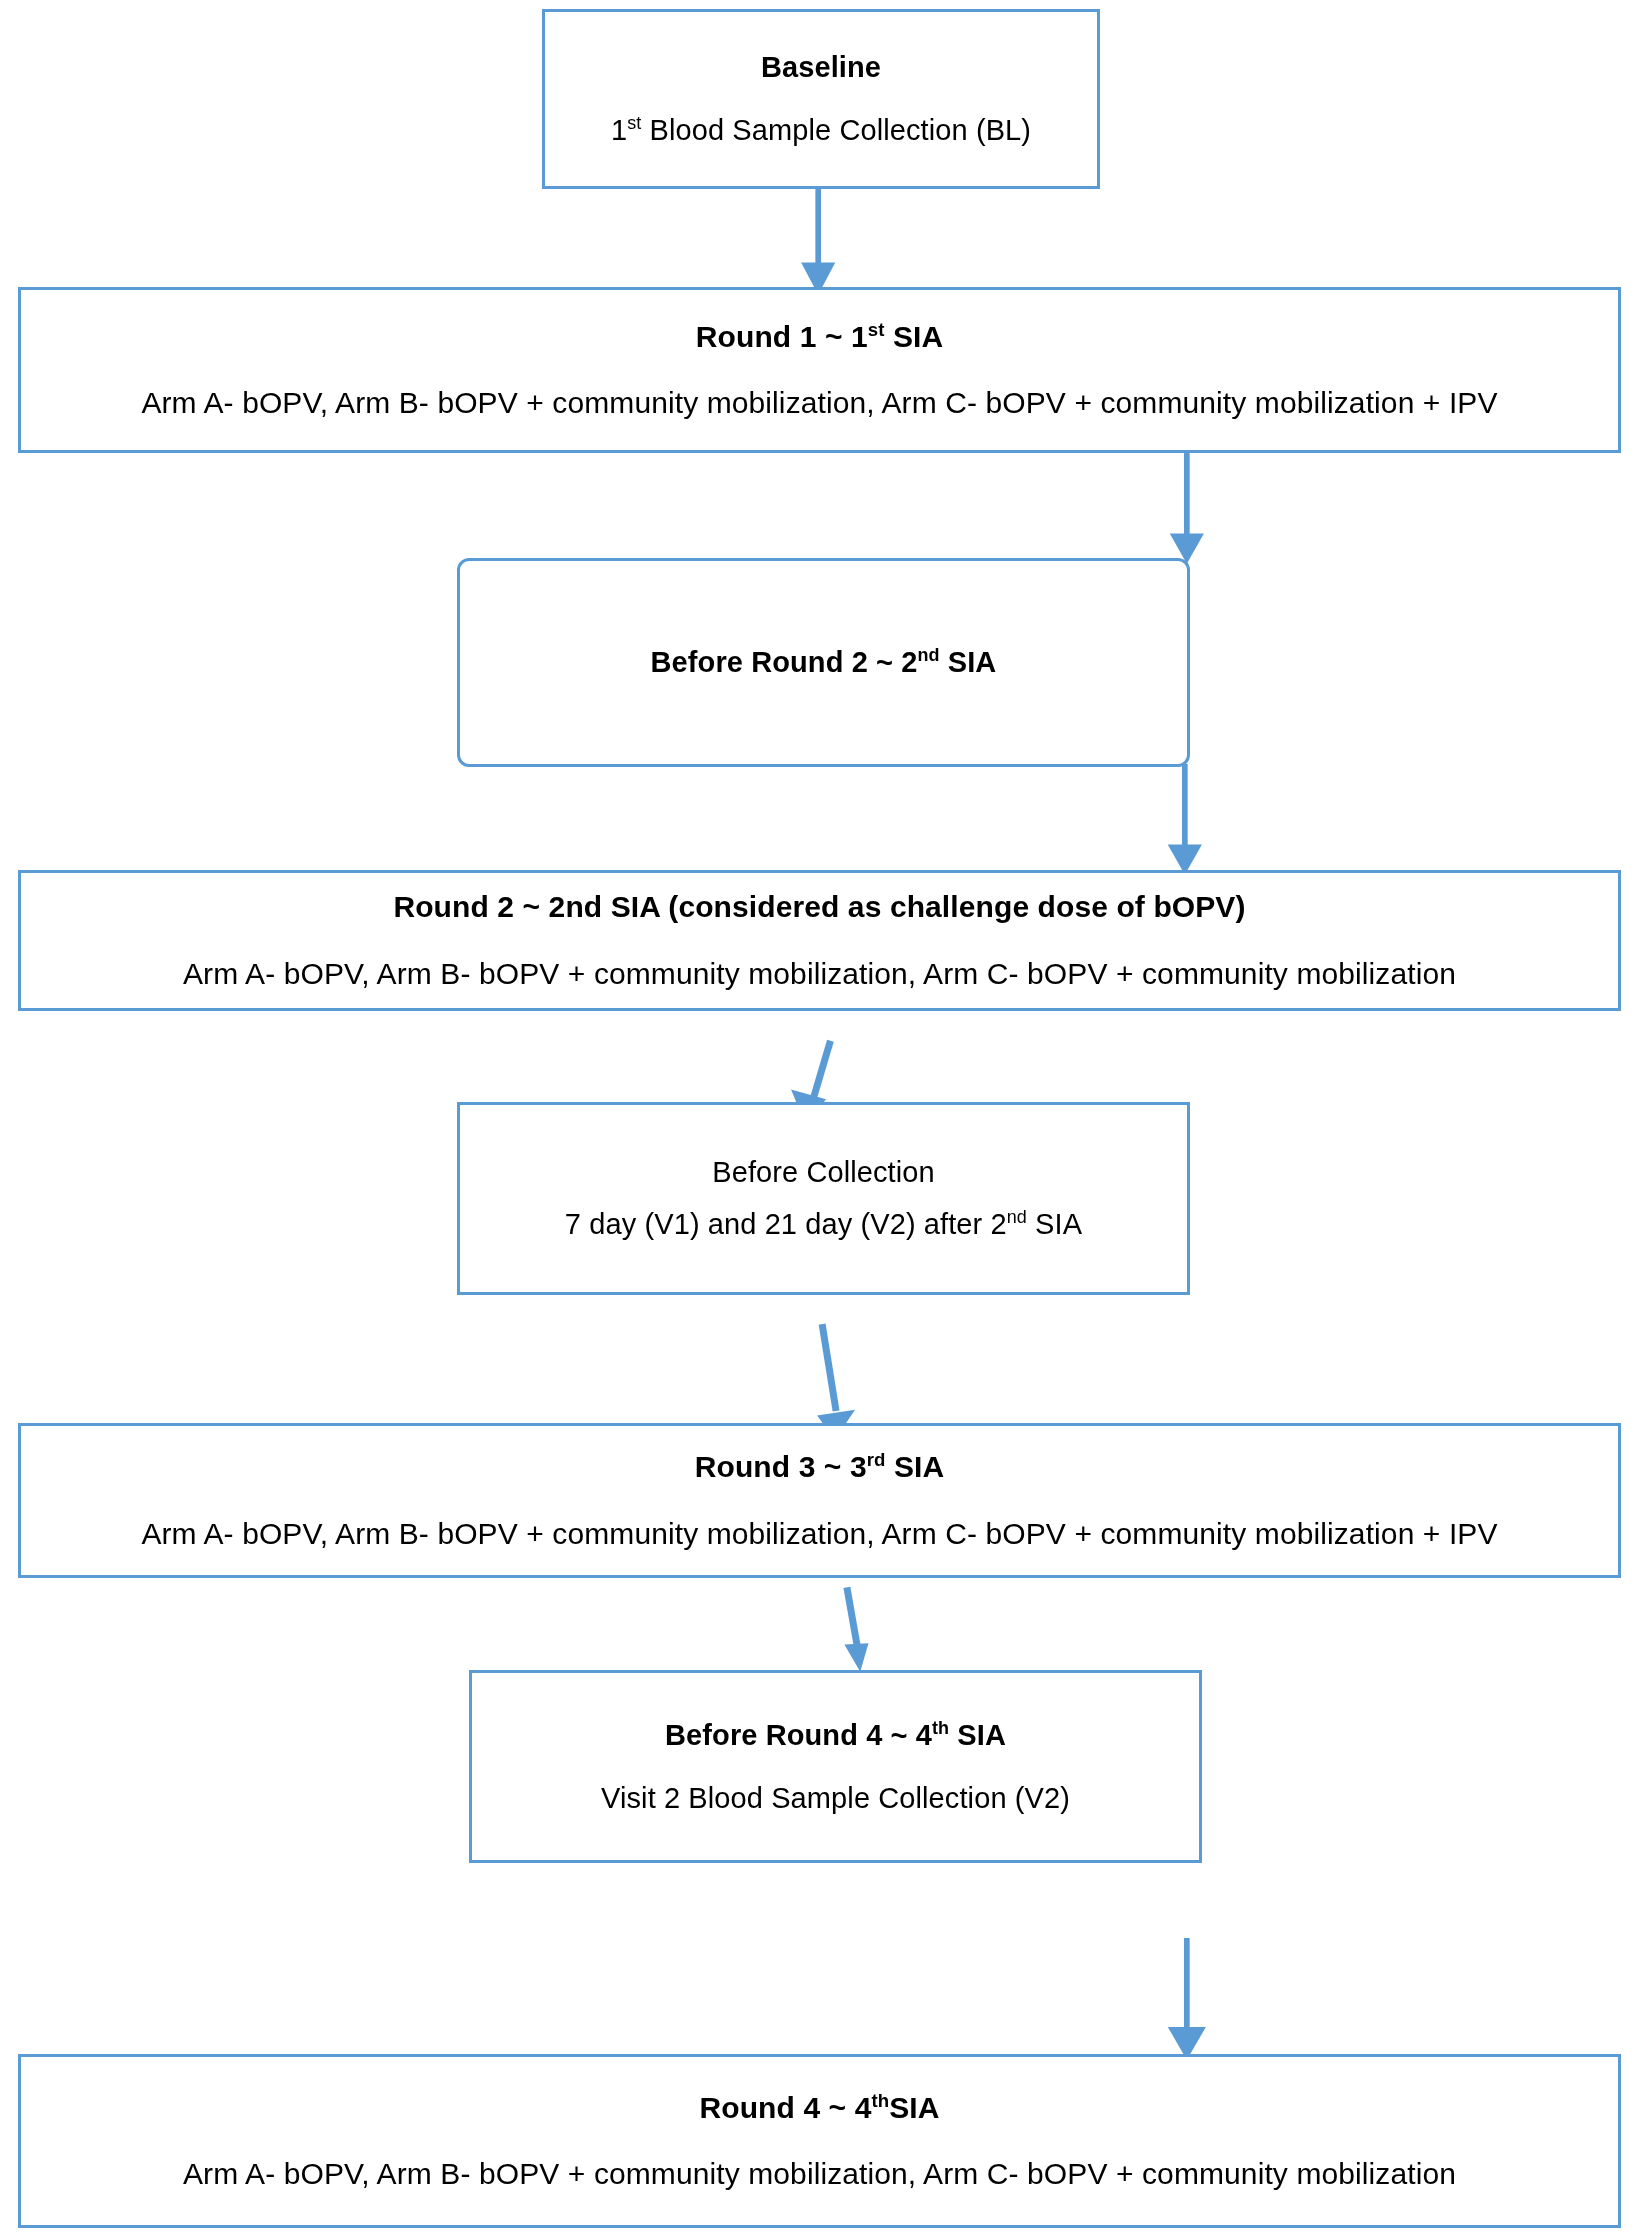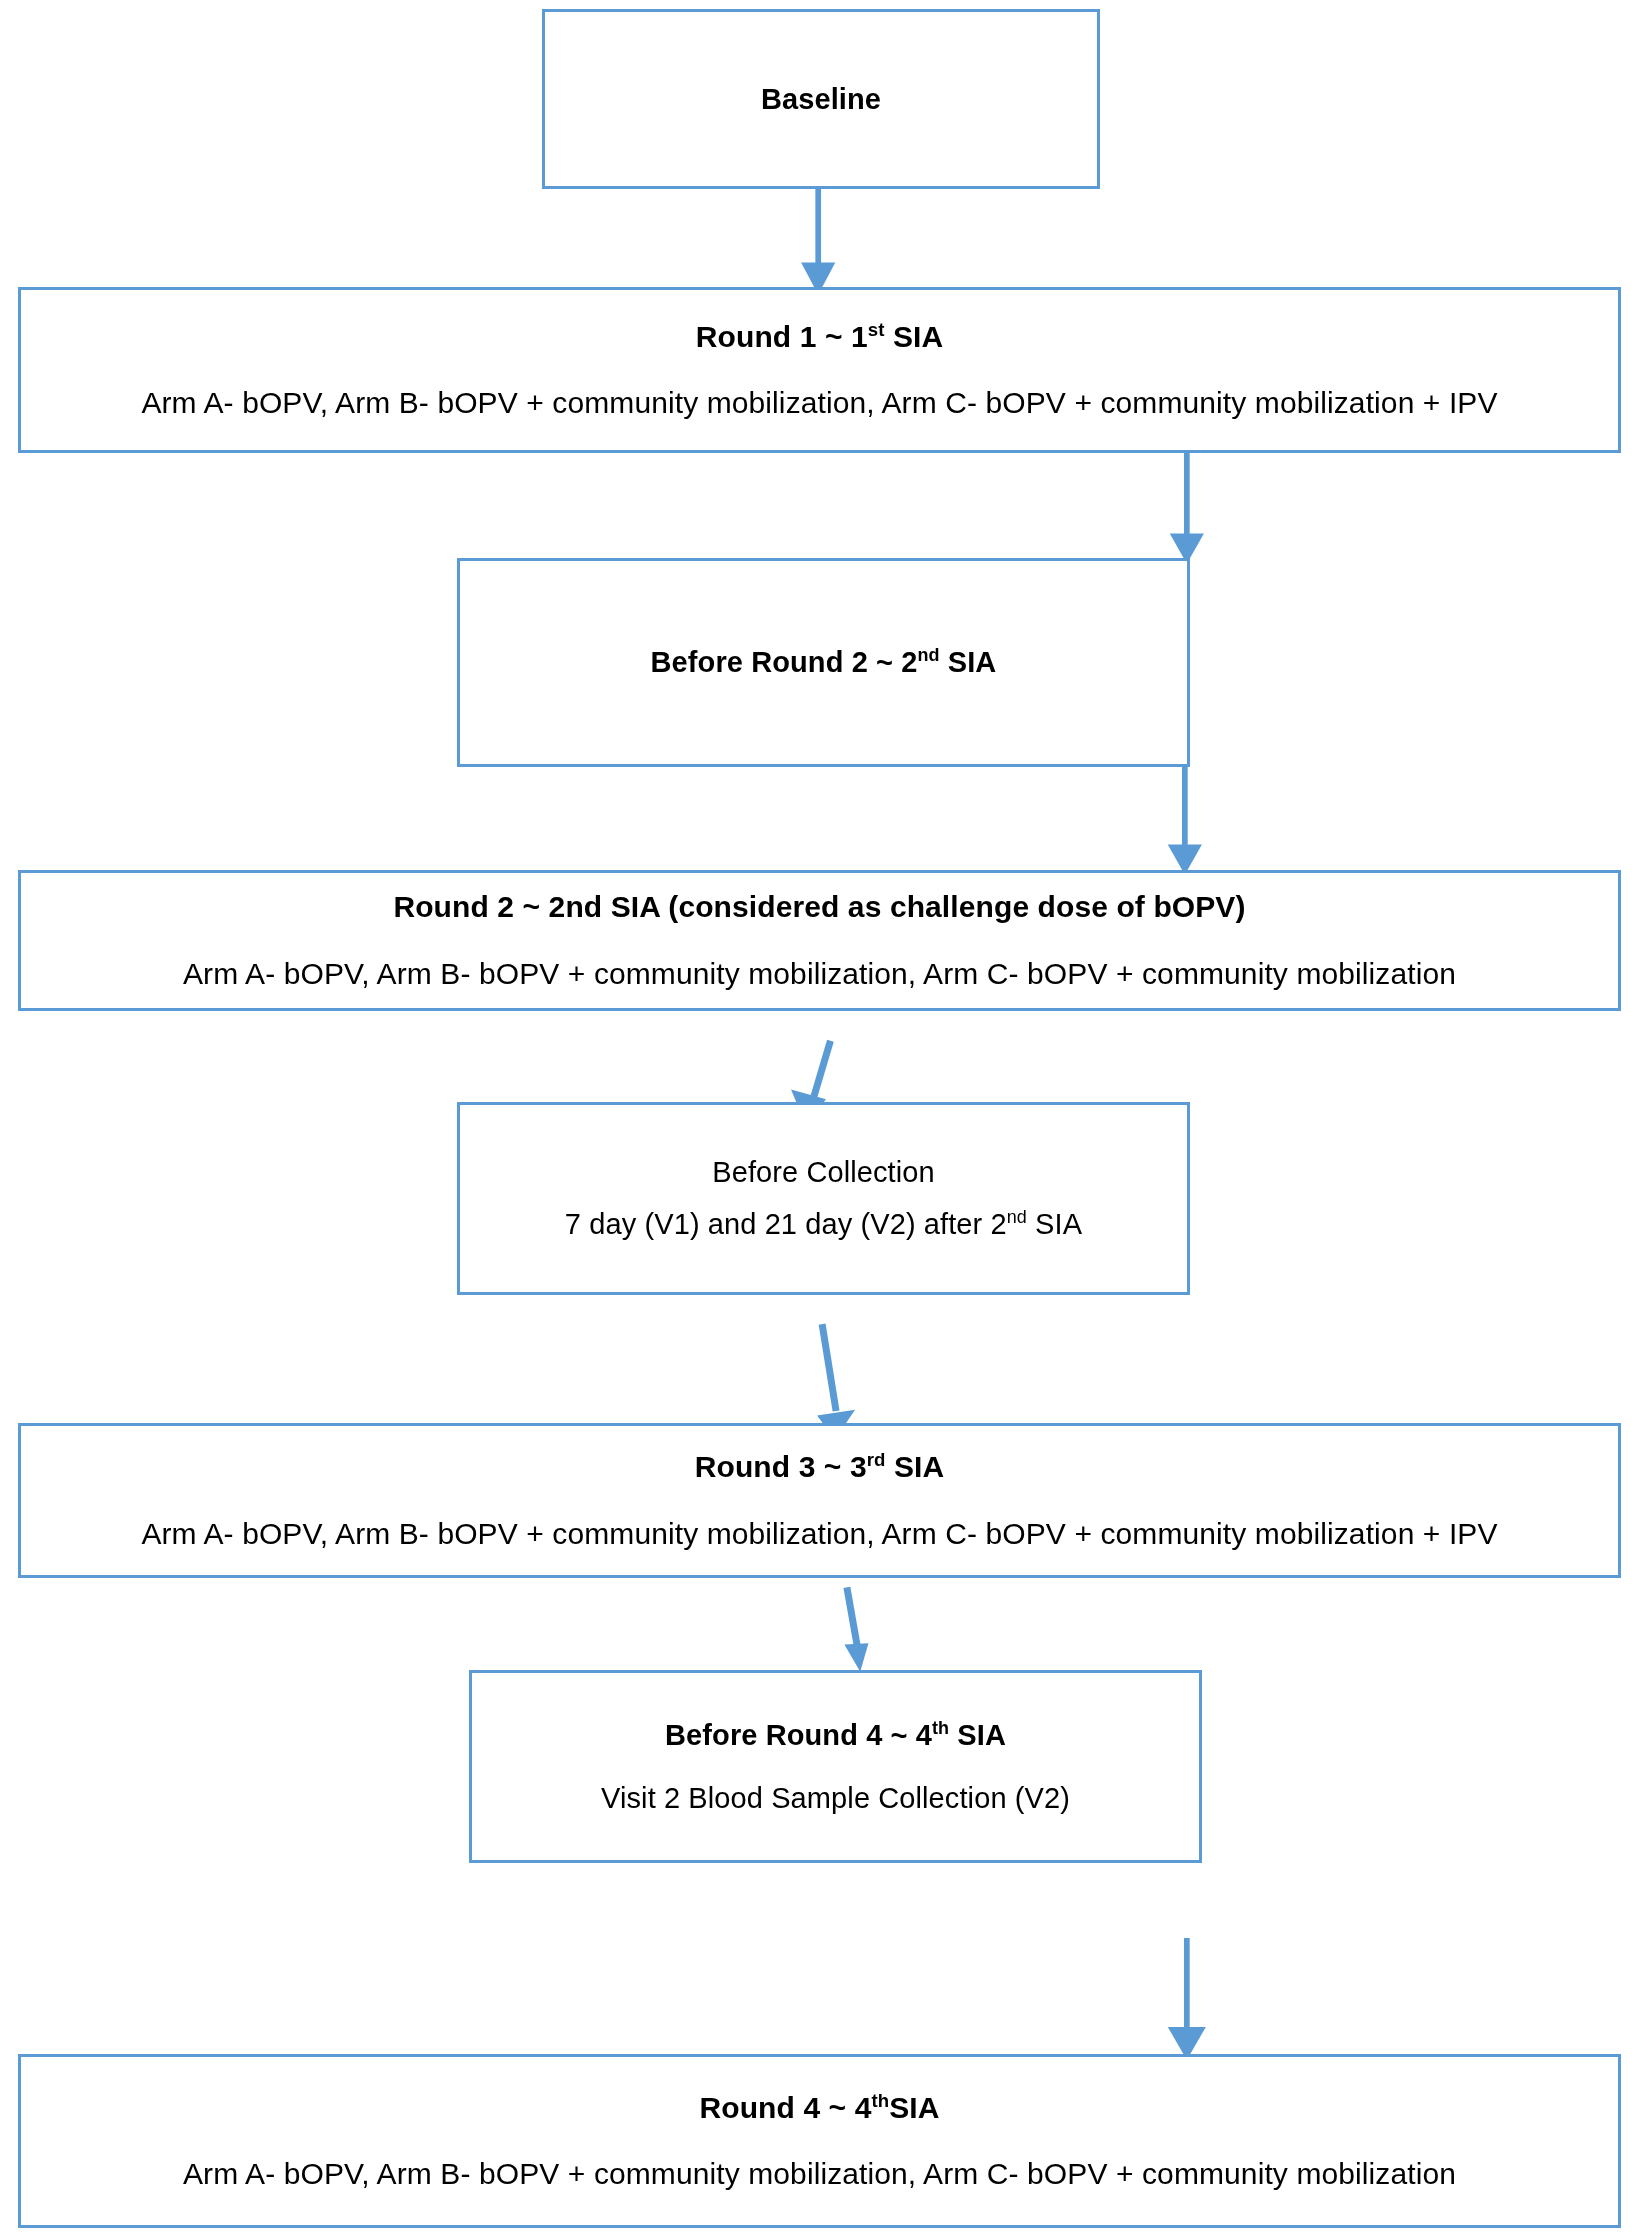--- a/index.html
+++ b/index.html
@@ -105,28 +105,29 @@
 
   <div class="conn" style="left:1155px; top:1938px; width:70px; height:127px;">
     <svg width="70" height="127" viewBox="0 0 110 200">
       <line x1="50" y1="0" x2="50" y2="150" stroke="#5B9BD5" stroke-width="9"></line>
       <polygon points="20,140 80,140 50,192" fill="#5B9BD5"></polygon>
     </svg>
   </div>
 
   <div class="node" style="left:542px; top:9px; width:558px; height:180px;">
     <div class="ttl">Baseline</div>
+    <div class="ln"><span>1</span><sup>st</sup><span> Blood Sample Collection (BL)</span></div>
   </div>
 
   <div class="node wide gap-lg" style="left:18px; top:287px; width:1603px; height:166px;">
     <div class="ttl"><span>Round 1 ~ 1</span><sup>st</sup><span> SIA</span></div>
     <div class="ln">Arm A- bOPV, Arm B- bOPV + community mobilization, Arm C- bOPV + community mobilization + IPV</div>
   </div>
 
-  <div class="node" style="left:457px; top:558px; width:733px; height:209px;">
+  <div class="node" style="left:457px; top:558px; width:733px; height:209px;border-radius:12px;">
     <div class="ttl"><span>Before Round 2 ~ 2</span><sup>nd</sup><span> SIA</span></div>
   </div>
 
   <div class="node wide gap-lg" style="left:18px; top:870px; width:1603px; height:141px;">
     <div class="ttl">Round 2 ~ 2nd SIA (considered as challenge dose of bOPV)</div>
     <div class="ln">Arm A- bOPV, Arm B- bOPV + community mobilization, Arm C- bOPV + community mobilization</div>
   </div>
 
   <div class="node" style="left:457px; top:1102px; width:733px; height:193px;">
     <div class="ln">Before Collection</div>

